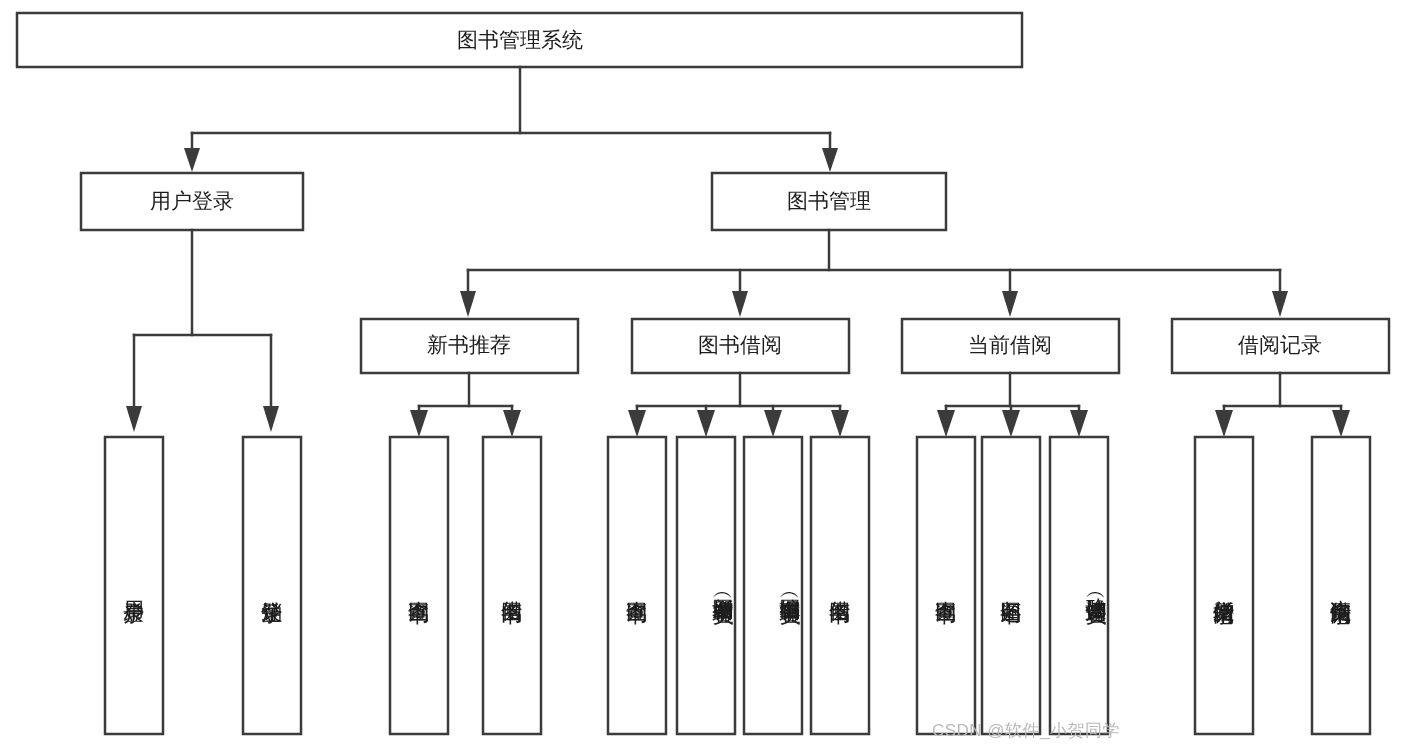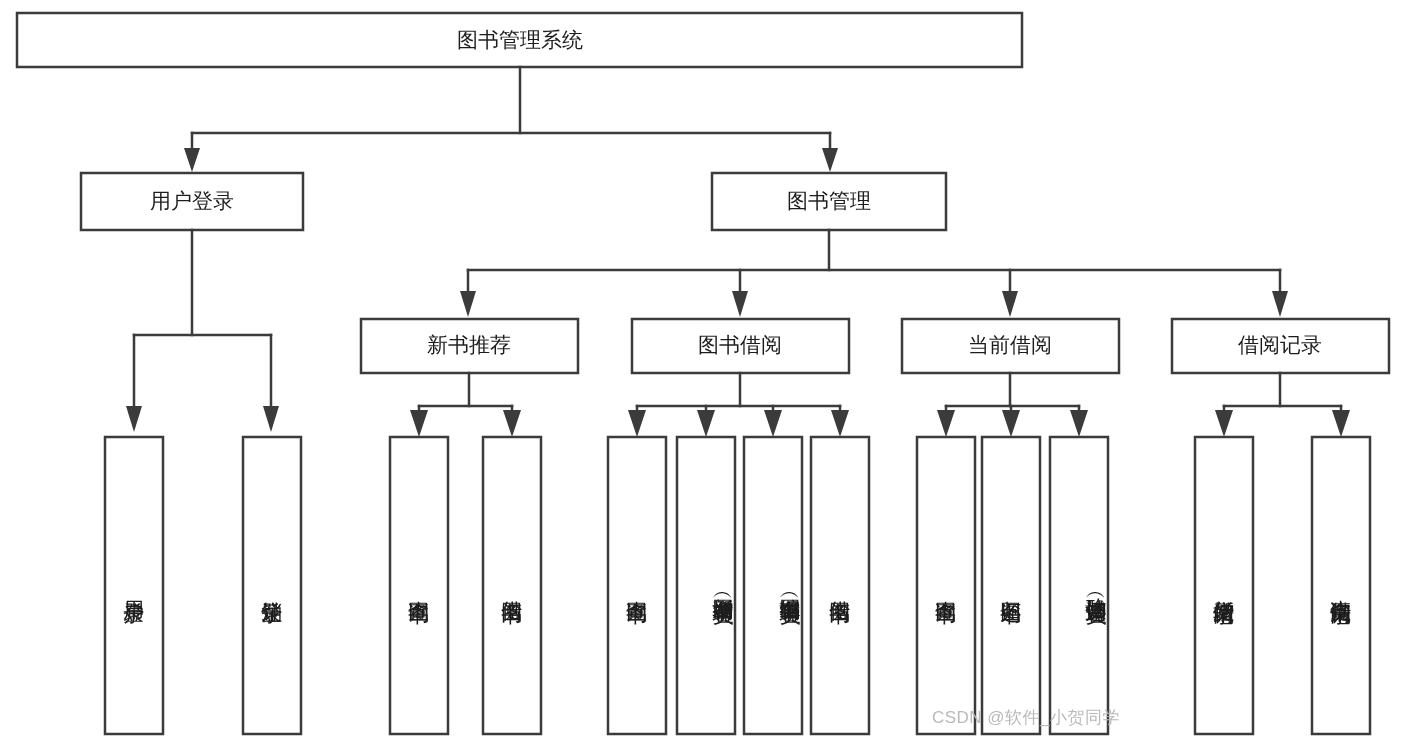--- a/index.html
+++ b/index.html
@@ -59,21 +59,21 @@
     display: flex;
     align-items: center;
     justify-content: center;
     text-align: center;
     white-space: nowrap;
     pointer-events: none;
   }
   .watermark {
     position: absolute;
     right: 9px;
-    bottom: 18px;
+    bottom: 5px;
     font-family: "Liberation Sans", "DejaVu Sans", sans-serif;
     font-size: 17px;
     color: #b9b9b9;
     letter-spacing: 0.5px;
     white-space: nowrap;
   }
 </style>
 </head>
 <body>
 

